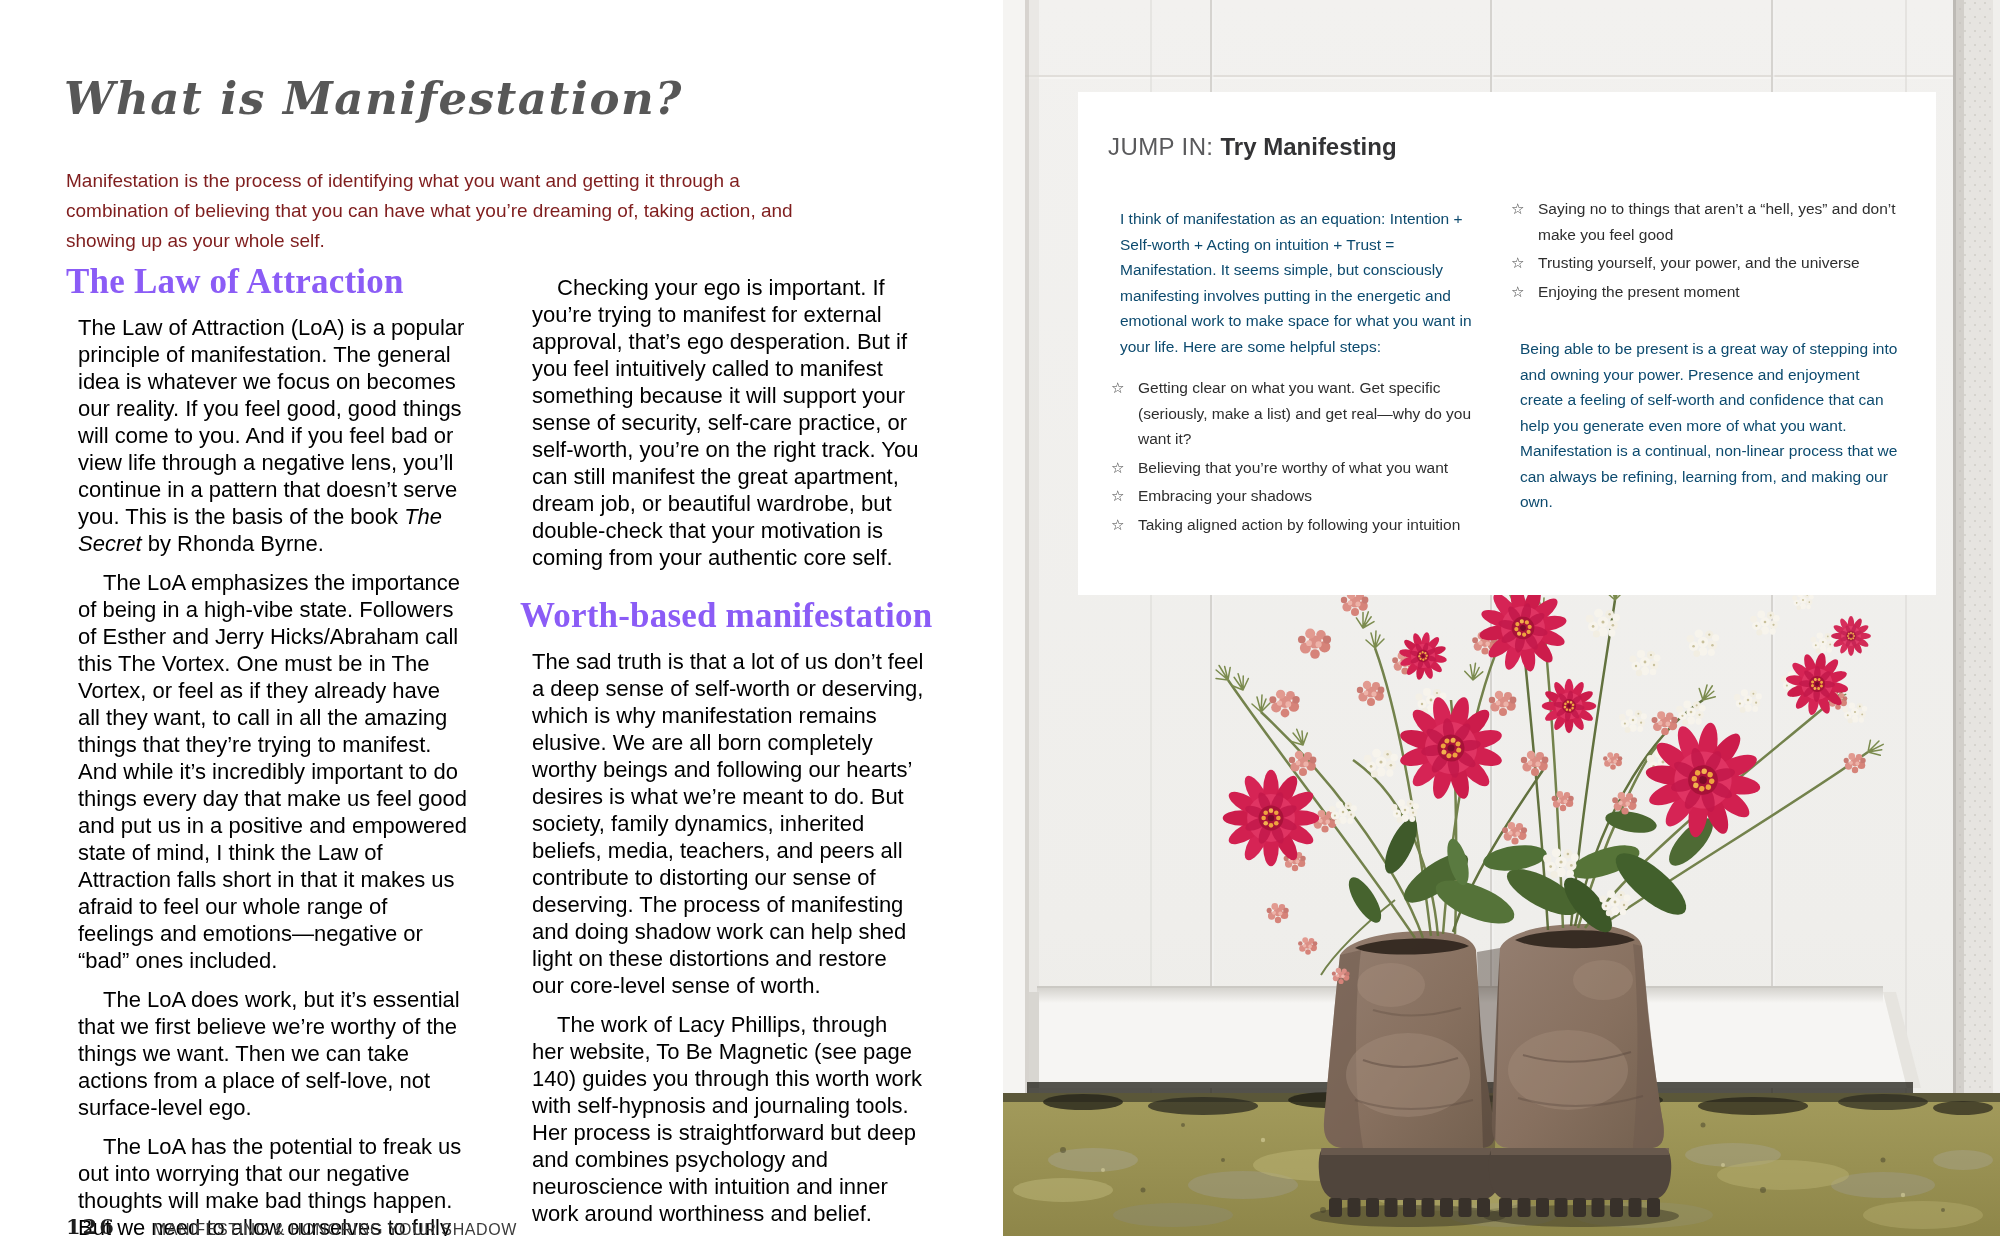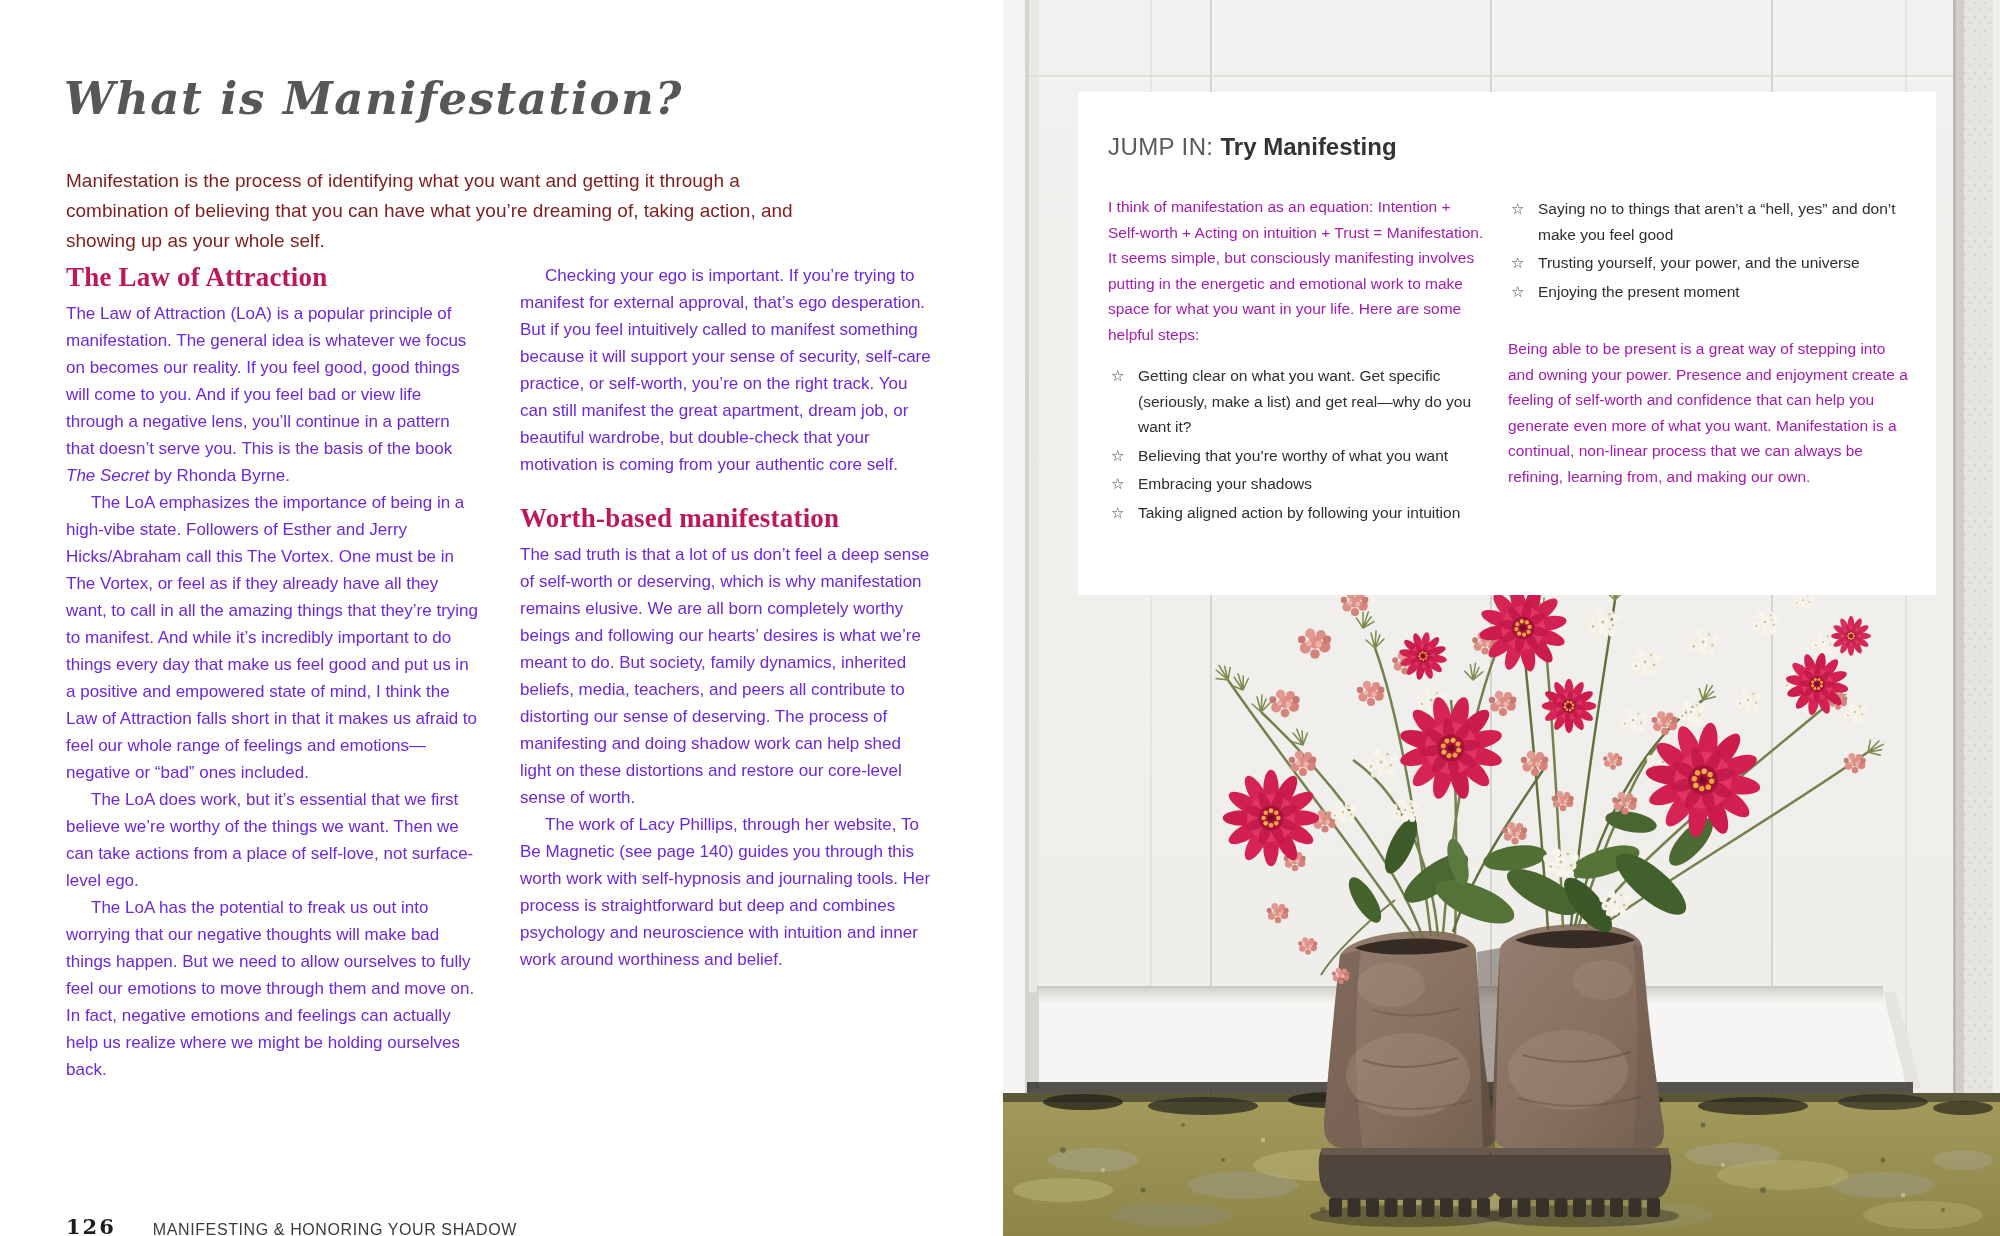--- a/index.html
+++ b/index.html
@@ -5,41 +5,41 @@
   html,body{margin:0;padding:0;background:#ffffff;}
   .spread{position:relative;width:2000px;height:1236px;background:#ffffff;overflow:hidden;
           font-family:"Liberation Sans",sans-serif;color:#262626;}
   
   .page-title{position:absolute;left:64px;top:72px;font-family:"DejaVu Serif",serif;
     font-style:italic;font-weight:700;font-size:45px;letter-spacing:1.5px;color:#575757;}
   .intro{position:absolute;left:66px;top:147px;width:730px;font-size:19px;line-height:30px;color:#7f1d1d;}
   .cols{position:absolute;left:66px;top:262px;display:flex;gap:40px;}
   .col{width:414px;}
   .col-2{width:416px;}
-  h2.sec{font-family:"Liberation Serif",serif;font-weight:700;font-size:27px;color:#be185d;
+  h2.sec{font-family:"Liberation Serif",serif;font-weight:700;font-size:35px;color:#8b5cf6;
     margin:0 0 7px 0;letter-spacing:.2px;}
   h2.sec.mt{margin-top:25px;}
-  p.body{font-size:17px;line-height:27px;margin:0;color:#6d28d9;}
+  p.body{font-size:22px;line-height:27px;margin:12px;color:#000000;}
   p.ind{text-indent:25px;}
   .footer{position:absolute;left:66px;top:1214px;display:flex;align-items:flex-end;gap:37px;}
   .pagenum{font-family:"DejaVu Serif",serif;font-weight:700;font-size:21px;letter-spacing:2px;color:#1d1d1d;}
   .chapter{font-size:16px;letter-spacing:.6px;color:#3b3b3b;}
   
   .photo{position:absolute;left:1003px;top:0;width:997px;height:1236px;}
   .photo svg{display:block;}
   
   .jump-box{position:absolute;left:1078px;top:92px;width:858px;height:503px;background:#ffffff;
     box-sizing:border-box;padding:41px 24px 0 30px;}
   .jump-head{margin:0 0 33px 0;font-size:24px;font-weight:400;}
   .jump-label{color:#5a5a5c;letter-spacing:.4px;}
   .jump-title{font-weight:700;color:#333335;}
   .box-cols{display:flex;gap:22px;}
   .box-col-l{width:378px;}
   .box-col-r{width:404px;}
-  .box-p{font-size:15.5px;line-height:25.5px;margin:0;color:#a21caf;}
+  .box-p{font-size:15.5px;line-height:25.5px;margin:12px;color:#0c4a6e;}
   ul.steps{list-style:none;margin:16px 0 0 0;padding:0;}
   ul.steps.top{margin-top:2px;}
   ul.steps li{position:relative;padding-left:30px;margin:0 0 3px 0;font-size:15.5px;line-height:25.5px;color:#2e2e2e;}
   ul.steps .star{position:absolute;left:3px;top:0;font-size:15px;color:#3a3a3a;}
   .closing{margin-top:32px;}
 </style>
 </head>
 <body>
 
 <div class="spread">

